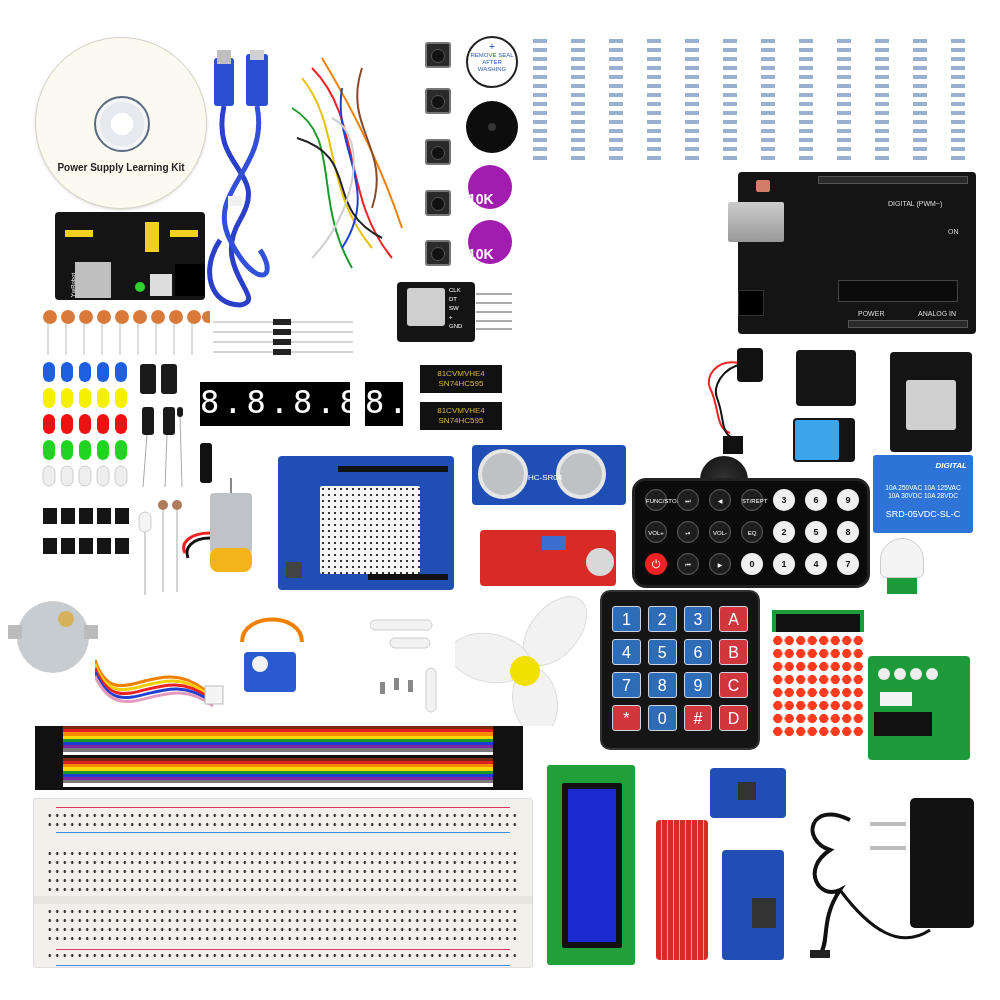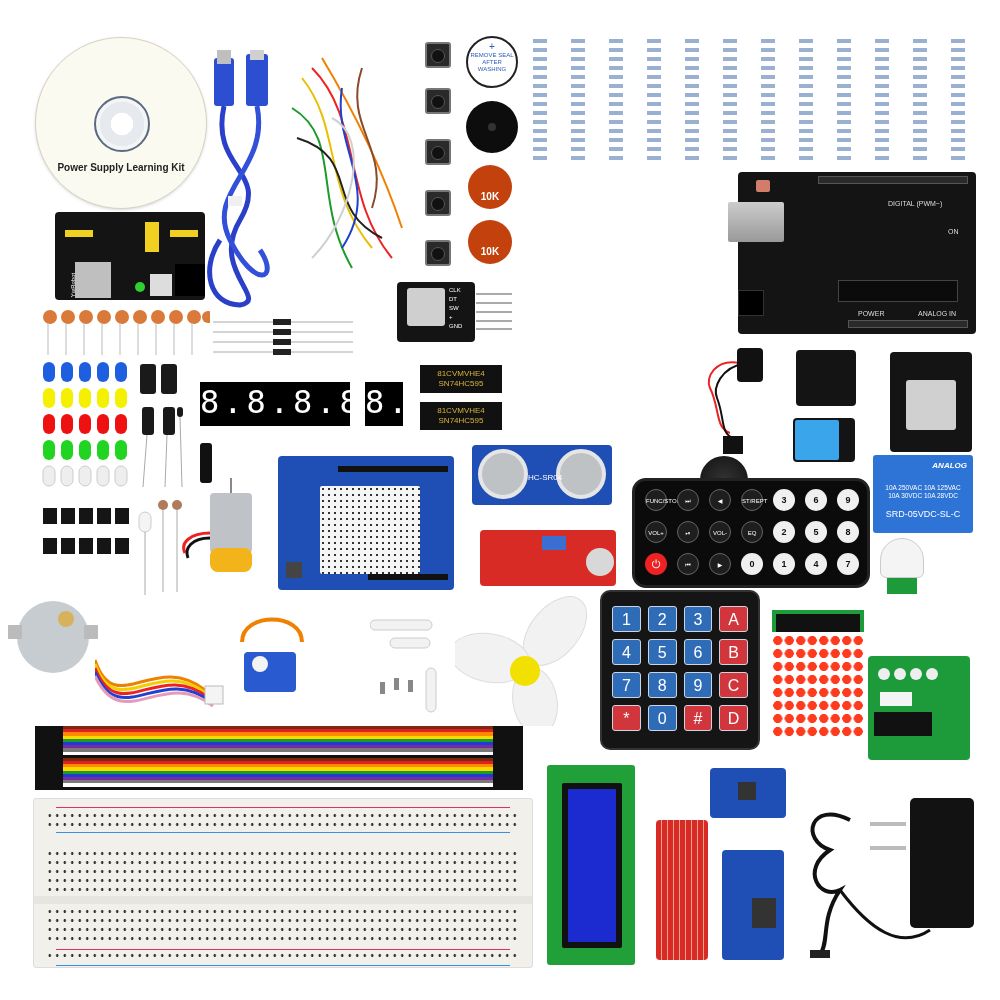--- a/index.html
+++ b/index.html
@@ -24,21 +24,21 @@
   .cable svg, .jumpers svg { display:block; }
 
   
   .btn { width:26px; height:26px; background:#2a2a2a; border-radius:3px; border:2px solid #777; }
   .btn::after { content:""; display:block; width:12px; height:12px; margin:5px auto; border-radius:50%; background:#111; border:1px solid #555; }
 
   .buzzer-sticker { left:466px; top:36px; width:52px; height:52px; border-radius:50%; border:2px solid #222; background:#fff;
        font-size:6px; text-align:center; color:#2b5bb5; line-height:7px; padding-top:4px; }
   .buzzer { left:466px; top:101px; width:52px; height:52px; border-radius:50%; background:#0d0d0d; }
   .buzzer::after { content:""; position:absolute; left:22px; top:22px; width:8px; height:8px; border-radius:50%; background:#333; }
-  .pot { width:44px; height:44px; border-radius:50%; background:#c2410c; color:#fff; font-size:10px; font-weight:bold; text-align:center; padding-top:26px; }
+  .pot { width:44px; height:44px; border-radius:50%; background:#a21caf; color:#fff; font-size:14px; font-weight:bold; text-align:left; padding-top:26px; }
 
   
   .resistors { left:525px; top:35px; width:450px; height:130px;
     background-image: repeating-linear-gradient(90deg, transparent 0 8px, #8fa8cc 8px 22px, transparent 22px 38px);
     opacity:.9; }
   .resistors::before { content:""; position:absolute; inset:0;
     background-image: repeating-linear-gradient(0deg, #fff 0 5px, transparent 5px 9px); }
 
   
   .uno { left:738px; top:172px; width:238px; height:162px; }
@@ -335,21 +335,21 @@
     </svg>
 </div>
 
 <div class="abs pcb-blue" style="left:278px;top:456px;width:176px;height:134px;">
   <div style="position:absolute;left:42px;top:30px;width:100px;height:88px;background:#f5f5f5;border-radius:2px;background-image:radial-gradient(circle,#333 0 1px,transparent 1.3px);background-size:6px 6px;"></div>
   <div style="position:absolute;left:8px;top:106px;width:16px;height:16px;background:#444;"></div>
   <div style="position:absolute;left:60px;top:10px;width:110px;height:6px;background:#111;"></div>
   <div style="position:absolute;left:90px;top:118px;width:80px;height:6px;background:#111;"></div>
 </div>
 
-<div class="abs pcb-blue" style="left:472px;top:445px;width:140px;height:60px;">
+<div class="abs pcb-blue" style="left:472px;top:445px;width:154px;height:60px;">
   <div style="position:absolute;left:6px;top:4px;width:50px;height:50px;border-radius:50%;background:#bfc2c5;border:4px solid #e5e5e5;"></div>
   <div style="position:absolute;left:84px;top:4px;width:50px;height:50px;border-radius:50%;background:#bfc2c5;border:4px solid #e5e5e5;"></div>
   <div style="position:absolute;left:56px;top:28px;font-size:8px;color:#fff;">HC-SR04</div>
 </div>
 
 <div class="abs pcb-red" style="left:480px;top:530px;width:136px;height:56px;">
   <div style="position:absolute;left:62px;top:6px;width:24px;height:14px;background:#3a6fd0;"></div>
   <div style="position:absolute;left:106px;top:18px;width:28px;height:28px;border-radius:50%;background:#d8d8d8;"></div>
 </div>
 
@@ -391,21 +391,21 @@
     <div class="rkey power" style="left: 10px; top: 72px;">⏻</div>
     <div class="rkey dark" style="left: 42px; top: 72px;">⏮</div>
     <div class="rkey dark" style="left: 74px; top: 72px;">▶</div>
     <div class="rkey light" style="left: 106px; top: 72px;">0</div>
     <div class="rkey light" style="left: 138px; top: 72px;">1</div>
     <div class="rkey light" style="left: 170px; top: 72px;">4</div>
     <div class="rkey light" style="left: 202px; top: 72px;">7</div>
   </div>
 
 <div class="abs relay">
-  <div class="brand">ANALOG</div>
+  <div class="brand">DIGITAL</div>
   <div class="spec">10A 250VAC  10A 125VAC</div>
   <div class="spec" style="margin-top:0">10A  30VDC  10A  28VDC</div>
   <div class="model">SRD-05VDC-SL-C</div>
 </div>
 
 <div class="abs" style="left:880px;top:538px;width:44px;height:70px;">
   <div style="width:44px;height:40px;border-radius:22px 22px 6px 6px;background:#f4f4f4;border:1px solid #ccc;"></div>
   <div style="width:30px;height:16px;margin:0 7px;background:#1d9a3a;"></div>
 </div>
 

